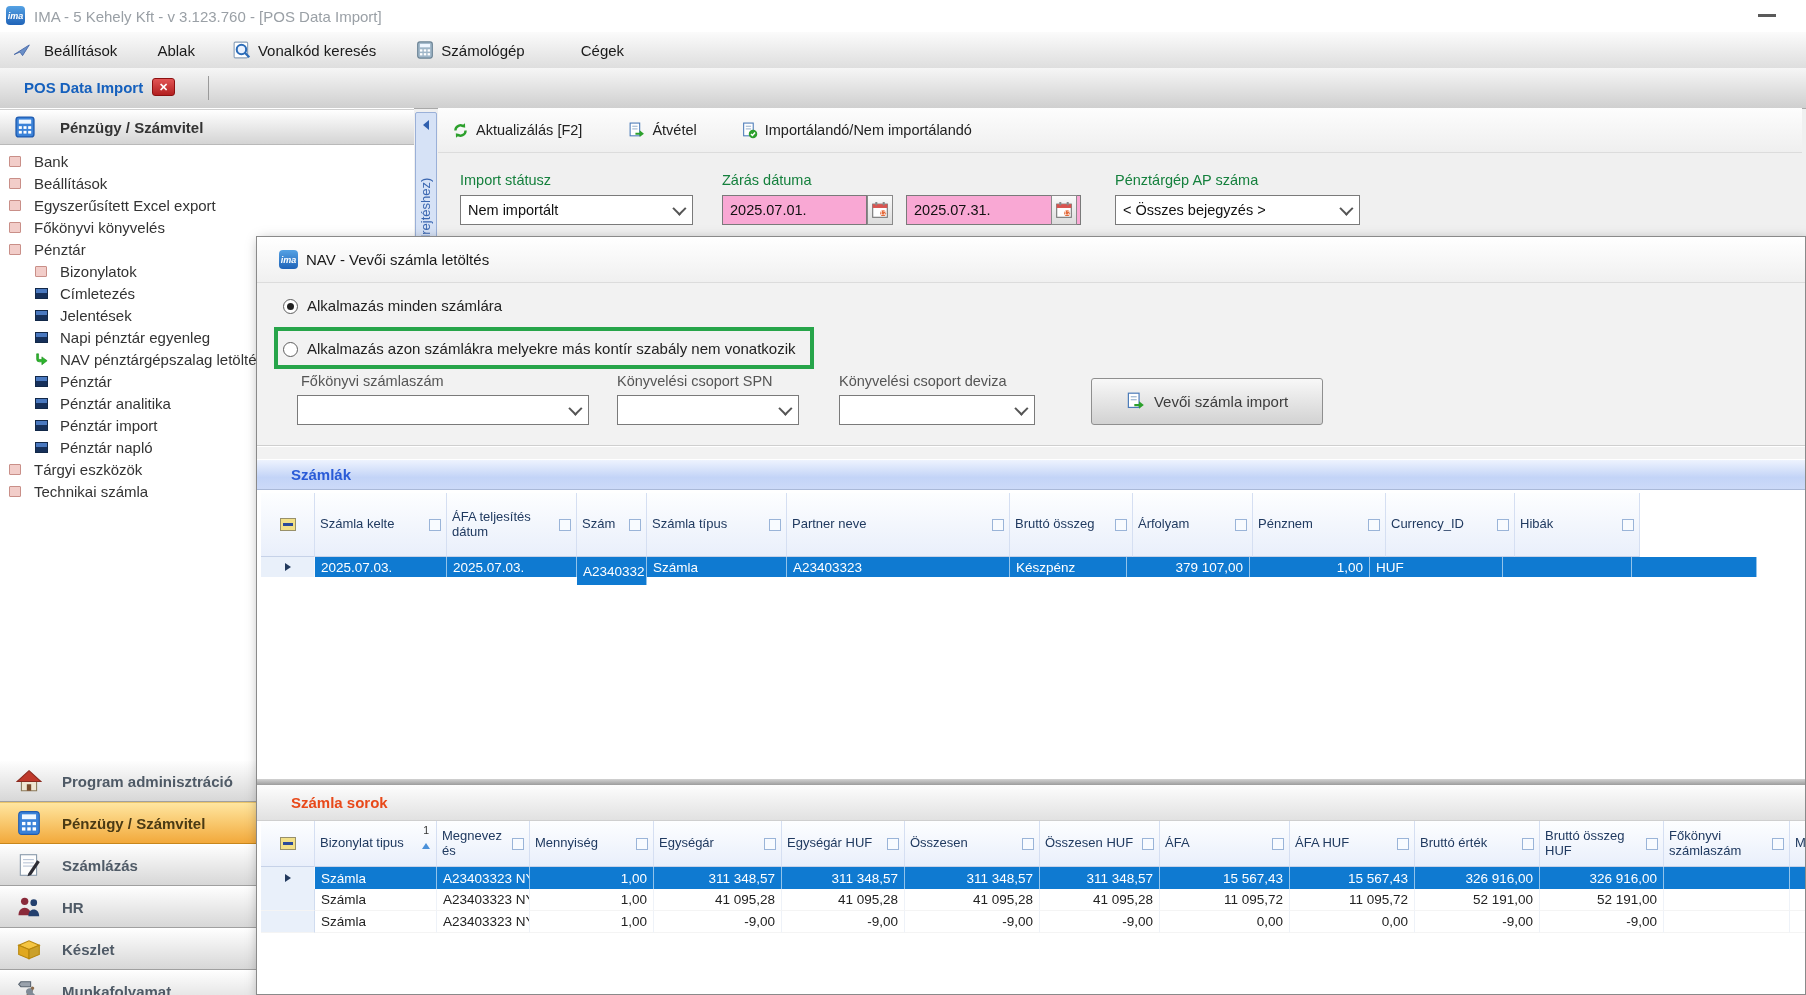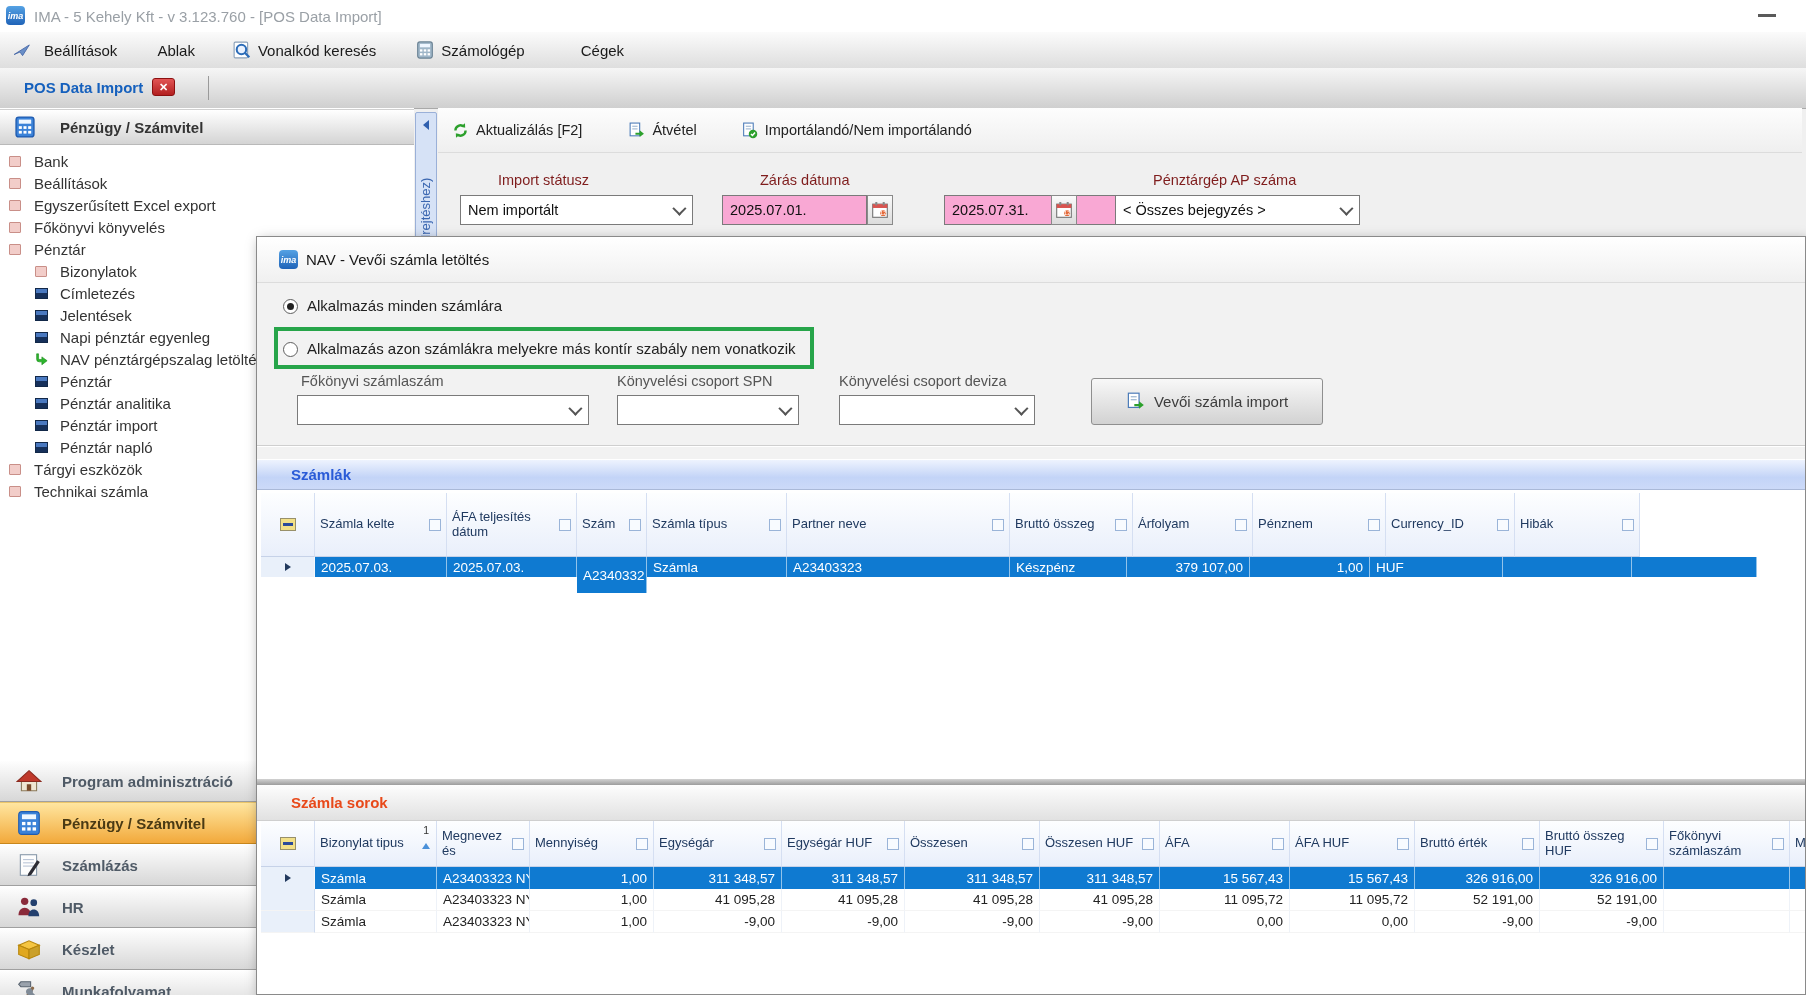--- a/index.html
+++ b/index.html
@@ -62,21 +62,21 @@
   .striparrow{width:0;height:0;border-top:5px solid transparent;border-bottom:5px solid transparent;
     border-right:6px solid #2f5fae;margin:7px auto 0 auto;}
   .striptext{position:absolute;top:24px;left:2px;height:118px;writing-mode:vertical-rl;transform:rotate(180deg);
     font-size:13px;color:#3a66b0;white-space:nowrap;}
 
   
   .toolband{position:absolute;left:438px;top:108px;right:4px;height:44px;
     background:linear-gradient(#fdfdfd,#efefef);border-bottom:1px solid #dcdcdc;display:flex;align-items:center;}
   .toolbtn{display:inline-flex;align-items:center;gap:7px;font-size:14.5px;color:#222;cursor:pointer;white-space:nowrap;}
   .toolbtn svg{width:17px;height:17px;}
-  .fldlbl{position:absolute;font-size:14.5px;color:#7f1d1d;white-space:nowrap;margin-left:38px;}
+  .fldlbl{position:absolute;font-size:14.5px;color:#15803d;white-space:nowrap;}
   .combo{position:absolute;height:30px;background:#fff;border:1px solid #7a7a7a;box-sizing:border-box;
     font-size:14.5px;color:#111;display:flex;align-items:center;padding-left:7px;cursor:pointer;}
   .combo .chev{position:absolute;right:9px;top:9px;width:8px;height:8px;border-right:2px solid #555;
     border-bottom:2px solid #555;transform:rotate(45deg) translateY(-2px);}
   .datebox{position:absolute;height:30px;background:#f9a8d4;border:1px solid #7a7a7a;box-sizing:border-box;
     font-size:14.5px;color:#111;display:flex;align-items:center;padding-left:7px;cursor:text;}
   .calbtn{position:absolute;width:26px;height:30px;box-sizing:border-box;border:1px solid #8a8a8a;
     background:linear-gradient(#fafafa,#dcdcdc);display:flex;align-items:center;justify-content:center;cursor:pointer;}
   .calbtn svg{width:18px;height:18px;}
 
@@ -412,21 +412,21 @@
   <div class="calbtn" style="left:867px;top:195px">
     <svg viewBox="0 0 16 16">
         <rect x="1.5" y="2.8" width="13" height="11.7" fill="#fff" stroke="#777"></rect>
         <rect x="1.5" y="2.8" width="13" height="3.4" fill="#d9534f"></rect>
         <rect x="3.8" y="0.9" width="1.8" height="3" fill="#888"></rect>
         <rect x="10.4" y="0.9" width="1.8" height="3" fill="#888"></rect>
         <circle cx="10.8" cy="10.8" r="2.6" fill="#e46a3a"></circle>
         <text x="10.8" y="12.6" font-size="5" fill="#fff" text-anchor="middle" font-family="Liberation Sans">12</text>
       </svg>
   </div>
-  <div class="datebox" style="left:944px;top:195px;width:175px">
+  <div class="datebox" style="left:906px;top:195px;width:175px">
     <span>2025.07.31.</span>
   </div>
   <div class="calbtn" style="left:1051px;top:195px">
     <svg viewBox="0 0 16 16">
         <rect x="1.5" y="2.8" width="13" height="11.7" fill="#fff" stroke="#777"></rect>
         <rect x="1.5" y="2.8" width="13" height="3.4" fill="#d9534f"></rect>
         <rect x="3.8" y="0.9" width="1.8" height="3" fill="#888"></rect>
         <rect x="10.4" y="0.9" width="1.8" height="3" fill="#888"></rect>
         <circle cx="10.8" cy="10.8" r="2.6" fill="#e46a3a"></circle>
         <text x="10.8" y="12.6" font-size="5" fill="#fff" text-anchor="middle" font-family="Liberation Sans">12</text>
@@ -532,21 +532,21 @@
               <span class="hcheck"></span>
             </div>
           </div>
           <div>
             <div class="grow sel">
               <div class="gcell ind" style="width: 54px; height: 20px;">
                 <span class="rowptr"></span>
               </div>
               <div class="gcell" style="width: 132px; height: 20px;">2025.07.03.</div>
               <div class="gcell" style="width: 130px; height: 20px;">2025.07.03.</div>
-              <div class="gcell" style="width: 70px; height: 36px;">A2340332</div>
+              <div class="gcell" style="width: 70px; height: 28px;">A2340332</div>
               <div class="gcell" style="width: 140px; height: 20px;">Számla</div>
               <div class="gcell" style="width: 223px; height: 20px;">A23403323</div>
               <div class="gcell" style="width: 117px; height: 20px;">Készpénz</div>
               <div class="gcell r" style="width: 123px; height: 20px;">379 107,00</div>
               <div class="gcell r" style="width: 120px; height: 20px;">1,00</div>
               <div class="gcell" style="width: 133px; height: 20px;">HUF</div>
               <div class="gcell" style="width: 129px; height: 20px;"></div>
               <div class="gcell" style="width: 125px; height: 20px;"></div>
             </div>
           </div>

